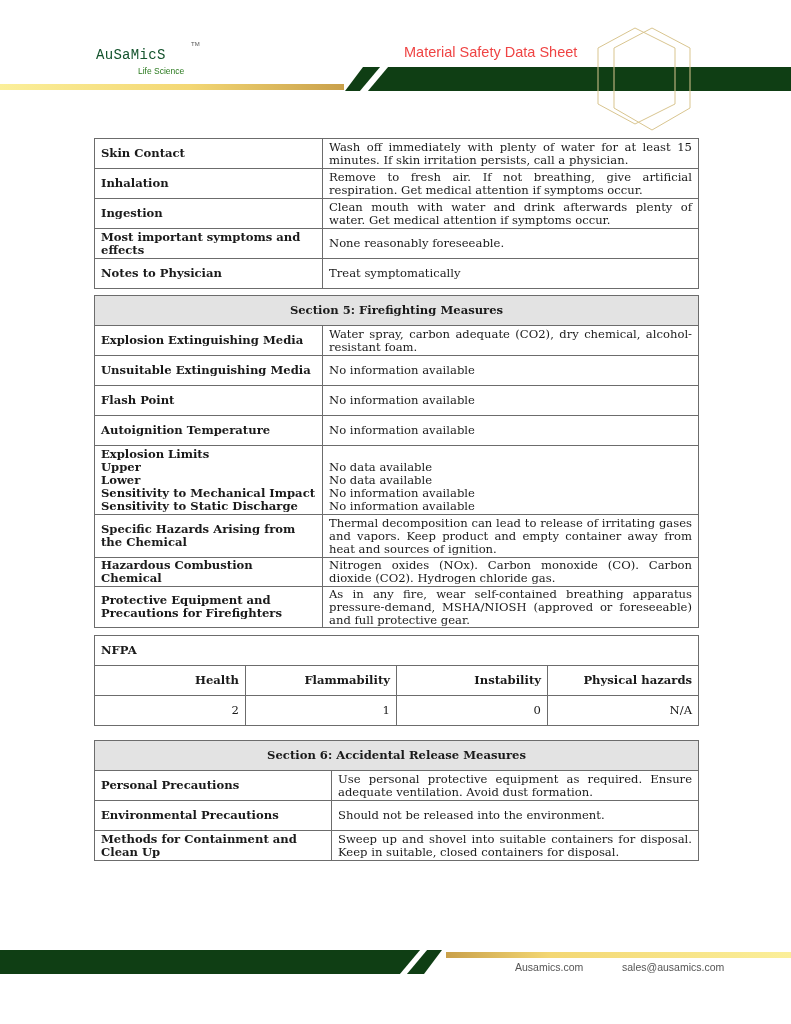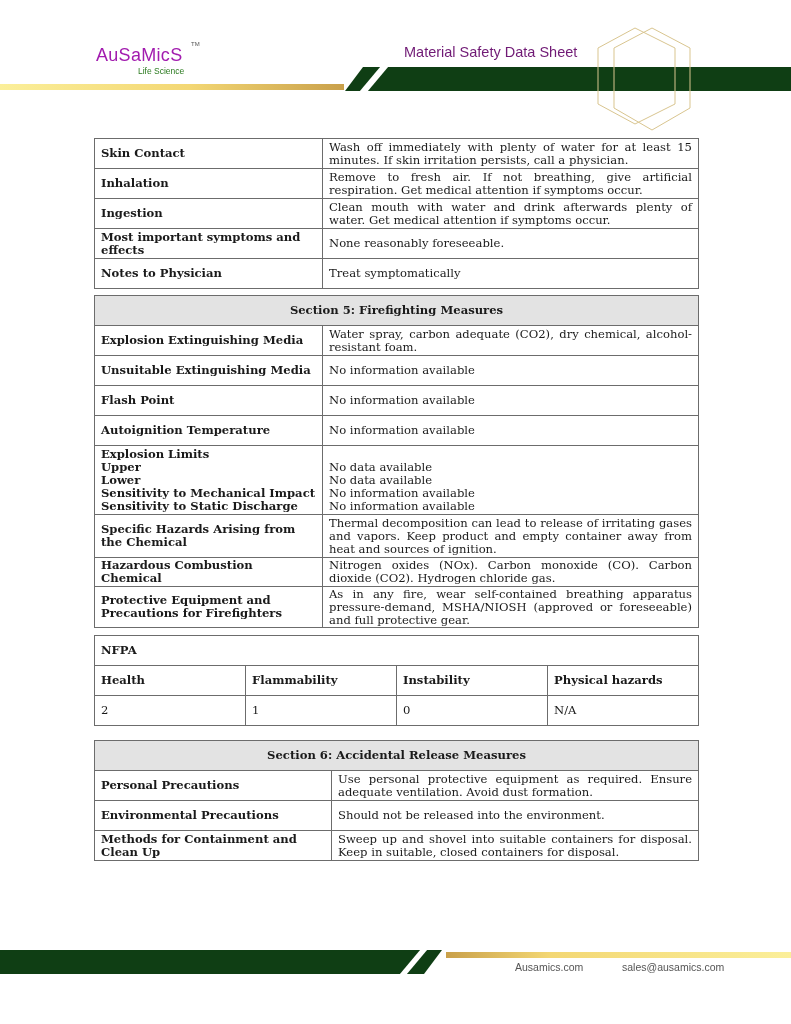--- a/index.html
+++ b/index.html
@@ -1,31 +1,31 @@
 <!DOCTYPE html>
 <html><head>
 <meta charset="utf-8">
 <style>
   html, body { margin:0; padding:0; }
   body { width:791px; height:1024px; position:relative; background:#fff; overflow:hidden; font-family:"DejaVu Serif","Liberation Serif",serif; color:#1a1a1a; }
   .logo { position:absolute; left:96px; top:44px; }
-  .logo-name { font-family:Liberation Sans, sans-serif; font-size:18px; color:#a21caf; letter-spacing:0.3px; line-height:22px; }
+  .logo-name { font-family:Liberation Mono, monospace; font-size:14px; color:#14532d; letter-spacing:0.3px; line-height:22px; }
   .logo-tm { position:absolute; left:95px; top:-3px; font-family:"Liberation Sans",sans-serif; font-size:6px; color:#555; }
   .logo-sub { font-family:"Liberation Sans",sans-serif; font-size:8.5px; color:#2a7a1e; position:absolute; left:42px; top:22px; white-space:nowrap; }
   .gold-top { position:absolute; left:0; top:84px; width:344px; height:6px; background:linear-gradient(90deg,#fbef9a 0%,#f3d774 55%,#c9a04a 100%); }
   .green-top { position:absolute; left:345px; top:67px; width:446px; height:24px; background:#0f3e14; clip-path:polygon(18px 0,100% 0,100% 100%,0 100%); }
   .green-top-slash { position:absolute; left:370px; top:66px; width:8px; height:26px; background:#fff; transform:skewX(-40deg); }
-  .doc-title { position:absolute; left:404px; top:44px; font-family:"Liberation Sans",sans-serif; font-size:14.5px; color:#701a75; }
+  .doc-title { position:absolute; left:404px; top:44px; font-family:"Liberation Sans",sans-serif; font-size:14.5px; color:#ef4444; }
   .hex { position:absolute; left:590px; top:26px; }
   table { position:absolute; left:94px; border-collapse:collapse; table-layout:fixed; font-size:11.6px; line-height:13px; }
   td { border:1px solid #6c6c6c; padding:0 6px; vertical-align:middle; }
   td.lab { font-weight:bold;margin-left:22px; }
   td.val { text-align:justify; }
   .sect { background:#e3e3e3; text-align:center; font-weight:bold; height:29px; }
-  .center { text-align:left; }
+  .center { text-align:right; }
   .gold-bot { position:absolute; left:446px; top:952px; width:345px; height:6px; background:linear-gradient(90deg,#c9a04a 0%,#f3d774 30%,#fbef9a 100%); }
   .green-bot { position:absolute; left:0; top:950px; width:442px; height:24px; background:#0f3e14; clip-path:polygon(0 0,100% 0,calc(100% - 18px) 100%,0 100%); }
   .green-bot-slash { position:absolute; left:410px; top:949px; width:7px; height:26px; background:#fff; transform:skewX(-40deg); }
   .foot-site { position:absolute; left:515px; top:961px; font-family:"Liberation Sans",sans-serif; font-size:10.5px; color:#555; }
   .foot-mail { position:absolute; left:622px; top:961px; font-family:"Liberation Sans",sans-serif; font-size:10.5px; color:#555; }
 </style>
 </head>
 <body>
 
 <div class="logo">

